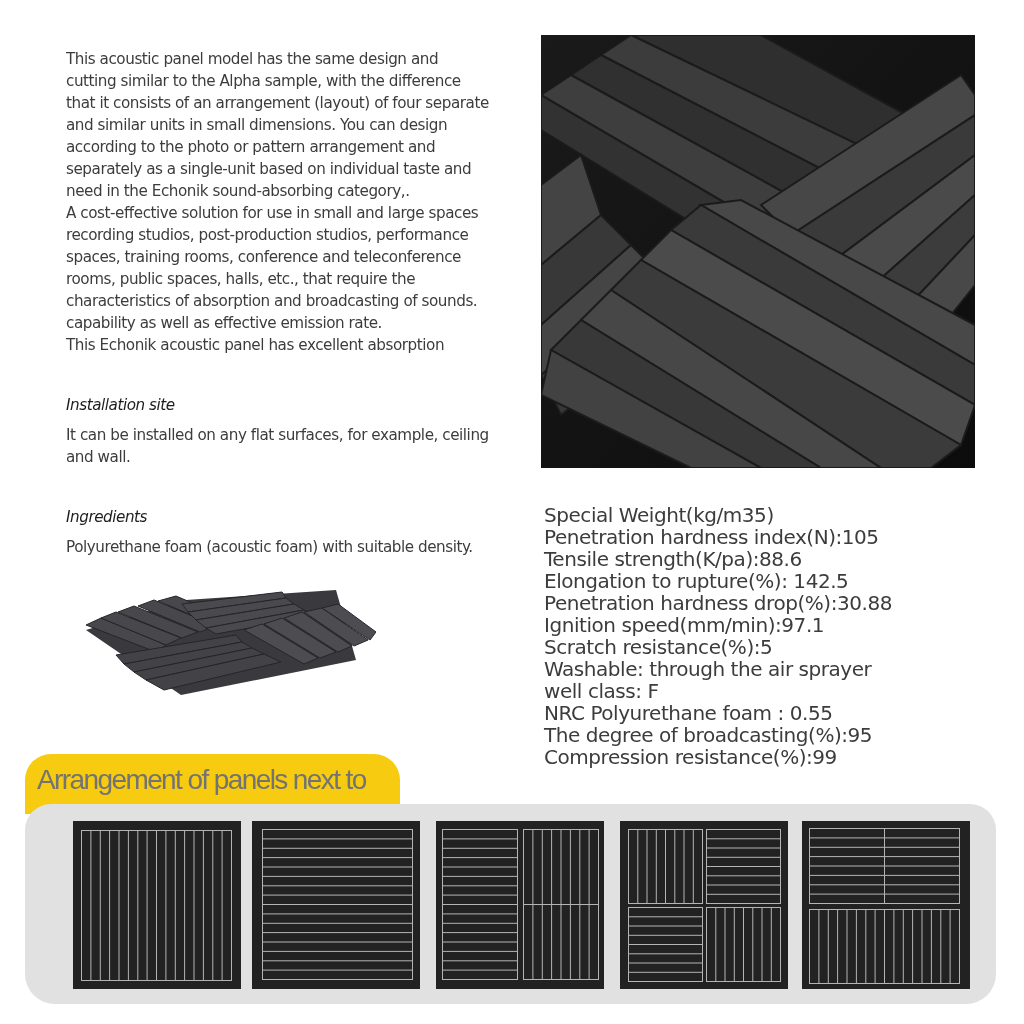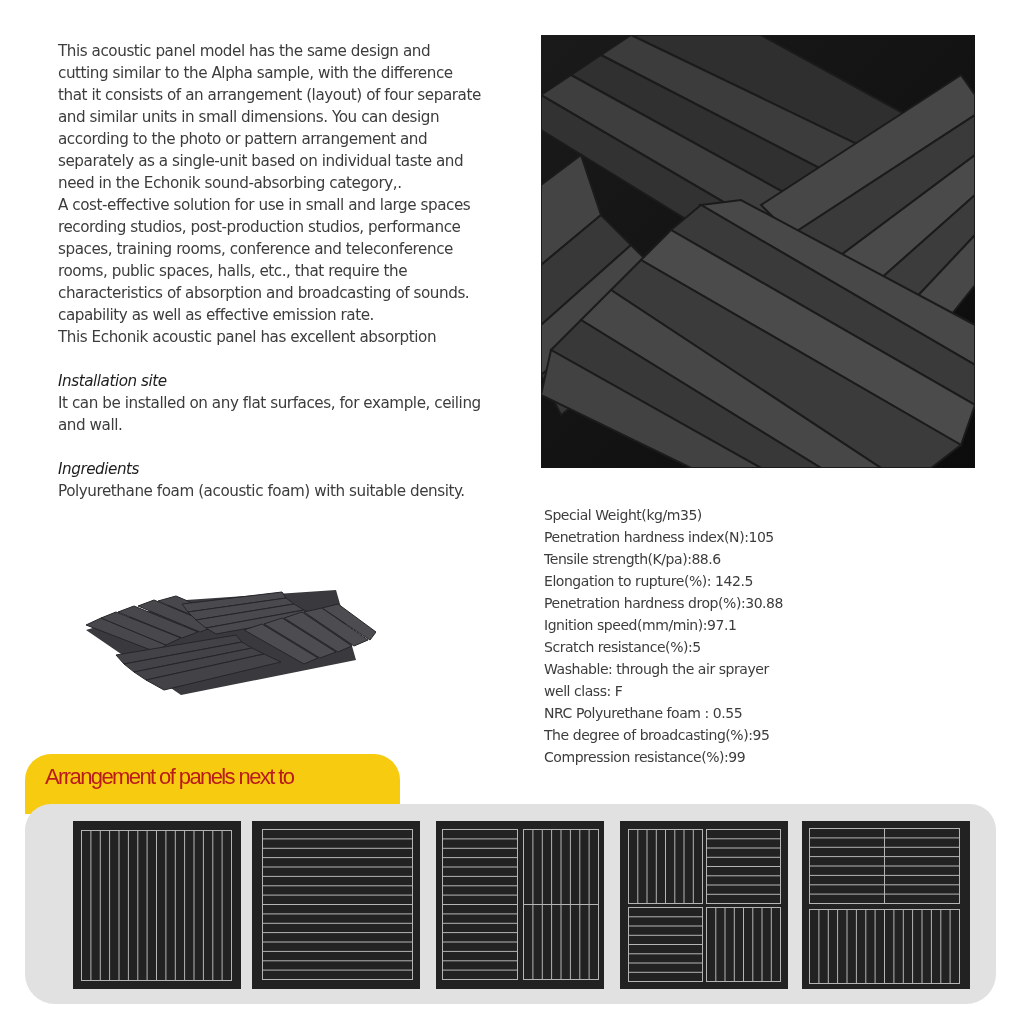--- a/index.html
+++ b/index.html
@@ -1,26 +1,26 @@
 <!DOCTYPE html>
 <html><head>
 <meta charset="utf-8">
 <style>
   html,body{margin:0;padding:0;background:#ffffff;}
   body{width:1024px;height:1024px;position:relative;overflow:hidden;font-family:"DejaVu Sans","Liberation Sans",sans-serif;color:#3a3a3a;}
   .desc{position:absolute;left:58px;top:40px;width:450px;font-size:15.2px;line-height:22px;letter-spacing:-0.45px;color:#3c3c3c;}
-  .desc p{margin:0;}
+  .desc p{margin:8px;}
   .sec-title{margin:0;color:#1d1d1d;font-style:italic;}
   .gap{height:22px;}
   .photo{position:absolute;left:541px;top:35px;width:434px;height:433px;background:#141414;overflow:hidden;}
-  .specs{position:absolute;left:544px;top:504px;width:330px;font-size:14px;line-height:22px;letter-spacing:-0.45px;color:#3c3c3c;}
+  .specs{position:absolute;left:544px;top:504px;width:330px;font-size:20px;line-height:22px;letter-spacing:-0.45px;color:#3c3c3c;}
   .specs div{white-space:nowrap;}
   .small-panel{position:absolute;left:86px;top:590px;width:290px;height:110px;}
   .tab{position:absolute;left:25px;top:754px;width:375px;height:60px;background:#f7cb0f;border-radius:26px 26px 0 0;}
-  .tab-label{position:absolute;left:45px;top:764px;font-family:"Liberation Sans",sans-serif;font-size:22px;letter-spacing:-1.6px;color:#b91c1c;white-space:nowrap;}
+  .tab-label{position:absolute;left:37px;top:764px;font-family:"Liberation Sans",sans-serif;font-size:28px;letter-spacing:-1.6px;color:#737373;white-space:nowrap;}
   .container{position:absolute;left:25px;top:804px;width:971px;height:200px;background:#e1e1e1;border-radius:26px 26px 30px 30px;}
   .pattern{position:absolute;top:821px;width:168px;height:168px;background:#222222;}
   .pattern svg{position:absolute;left:0;top:0;}
 </style>
 </head>
 <body>
 
 <div class="desc">
   <p>
     <span style="display:block">This acoustic panel model has the same design and</span>

